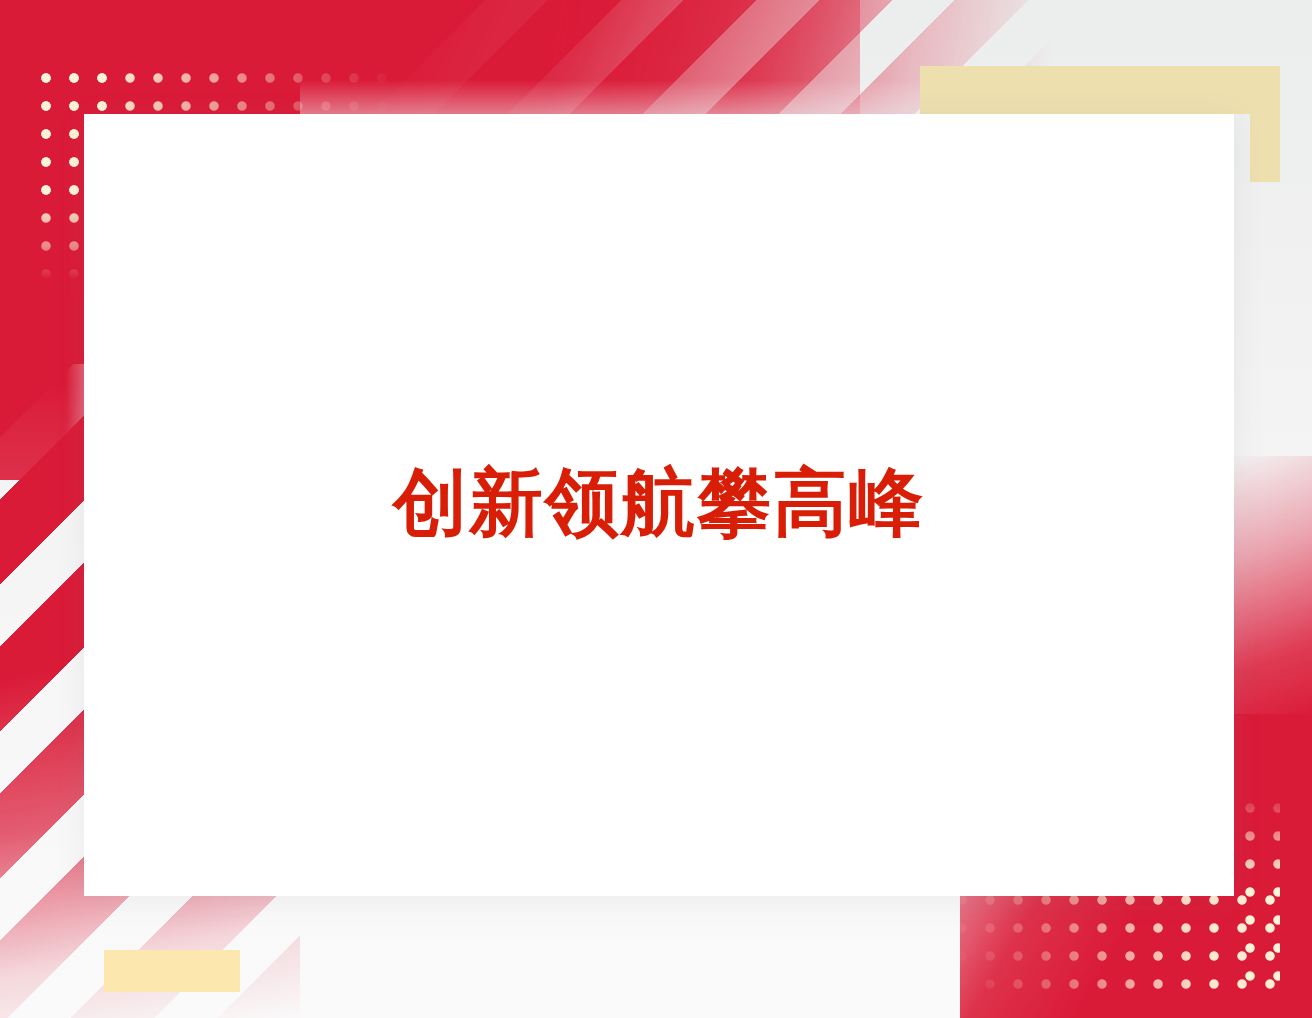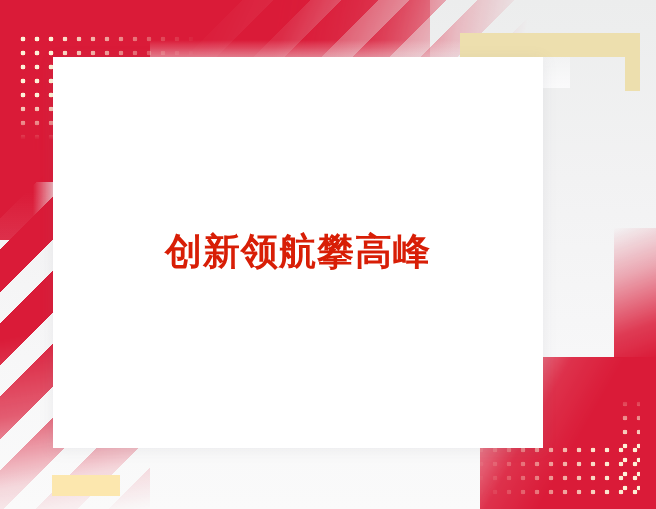--- a/index.html
+++ b/index.html
@@ -176,23 +176,23 @@
     left: 52px;
     top: 475px;
     width: 68px;
     height: 21px;
     background: #fce7ae;
   }
 
   
   .card {
     position: absolute;
-    left: 53px;
+    left: 42px;
     top: 57px;
-    width: 490px;
+    width: 575px;
     height: 391px;
     background: #ffffff;
     box-shadow: 0 2px 14px rgba(120,120,125,0.10);
   }
 
   .card-inner {
     position: absolute;
     left: 0;
     right: 0;
     top: 0;

